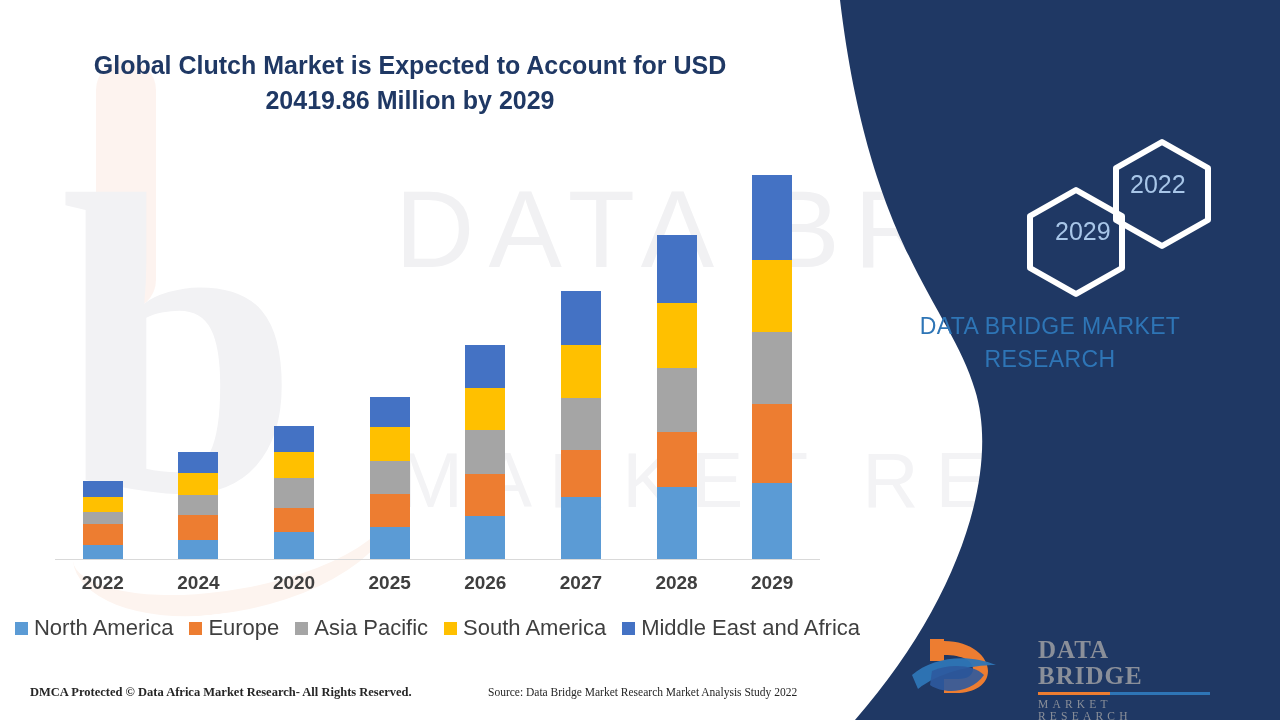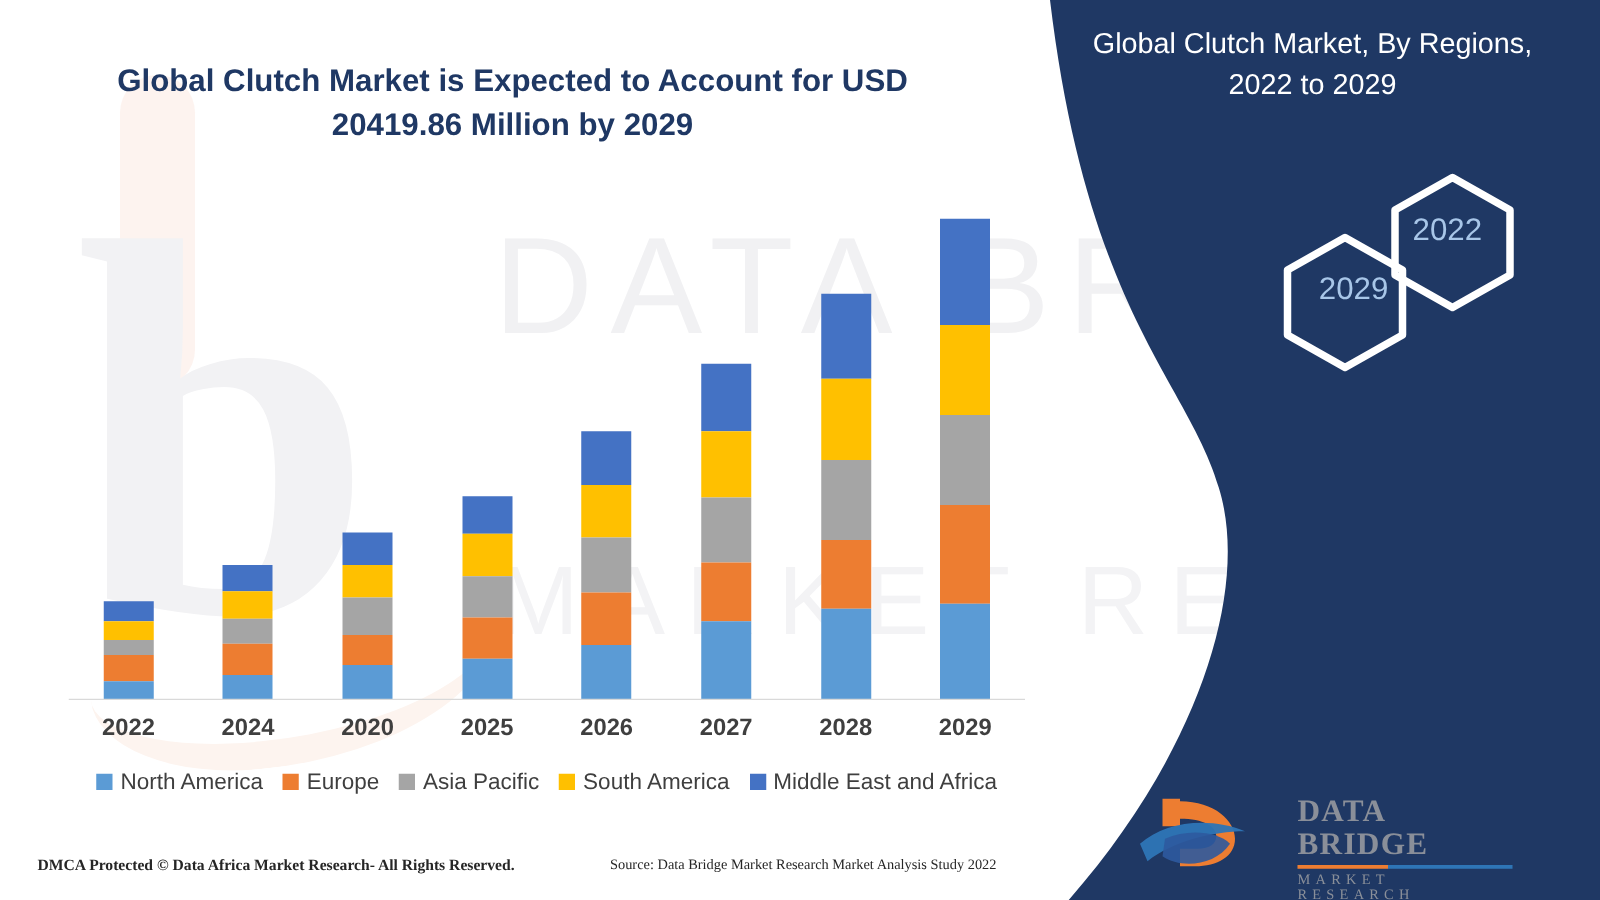--- a/index.html
+++ b/index.html
@@ -162,21 +162,21 @@
     align-items: center;
     gap: 6px;
     white-space: nowrap;
   }
   .legend-swatch {
     width: 13px;
     height: 13px;
     flex: 0 0 13px;
   }
   .legend-label {
-    font-size: 18px;
+    font-size: 22px;
     color: #3f3f3f;
     font-weight: 400;
   }
 
   
   .footer-dmca {
     position: absolute;
     left: 30px;
     top: 685px;
     font-family: "Liberation Serif", serif;
@@ -410,33 +410,33 @@
   <div class="footer-source">Source: Data Bridge Market Research Market Analysis Study 2022</div>
 
   <div class="panel">
     <svg width="470" height="720" viewBox="0 0 470 720" xmlns="http://www.w3.org/2000/svg" aria-hidden="true">
       <path d="M 30 0 L 470 0 L 470 720 L 45 720 C 150 600 190 470 165 390 C 140 305 60 250 30 0 Z" fill="#1F3864"></path>
     </svg>
   </div>
 
   <div class="panel-content" style="left:810px; top:0; width:470px; height:720px; position:absolute;">
 
-    <div class="panel-title">Global Clutch Market, By Regions, 2022 to 2029</div>
 
     <div class="hex-wrap">
       <svg width="470" height="180" viewBox="0 0 470 180" xmlns="http://www.w3.org/2000/svg" aria-hidden="true">
 
         <polygon points="352,12 398,38 398,90 352,116 306,90 306,38" fill="none" stroke="#ffffff" stroke-width="6" stroke-linejoin="round"></polygon>
 
         <polygon points="288,60 334,86 334,138 288,164 242,138 242,86" fill="none" stroke="#ffffff" stroke-width="6" stroke-linejoin="round" transform="translate(-22,0)"></polygon>
       </svg>
     </div>
     <div class="hex-label y2022">2022</div>
     <div class="hex-label y2029">2029</div>
 
+    <div class="brand-name">DATA BRIDGE MARKET RESEARCH</div>
 
     <div class="logo">
       <svg width="115" height="62" viewBox="0 0 115 62" xmlns="http://www.w3.org/2000/svg" aria-hidden="true">
         <path d="M20 4 L34 4 L34 26 L20 26 Z" fill="#ED7D31"></path>
         <path d="M34 6 C 62 6 78 22 78 36 C 78 50 64 58 46 58 L 34 58 L 34 44 L 48 44 C 58 44 63 40 63 34 C 63 26 53 20 34 20 Z" fill="#ED7D31"></path>
         <path d="M2 40 C 22 22 58 18 86 30 C 60 30 28 38 8 54 Z" fill="#2E75B6" opacity="0.95"></path>
         <path d="M22 36 C 40 28 64 30 74 40 C 62 58 34 60 20 50 Z" fill="#2E5A9E" opacity="0.9"></path>
       </svg>
       <div class="logo-text">
         <div class="logo-data-bridge">DATA BRIDGE</div>

